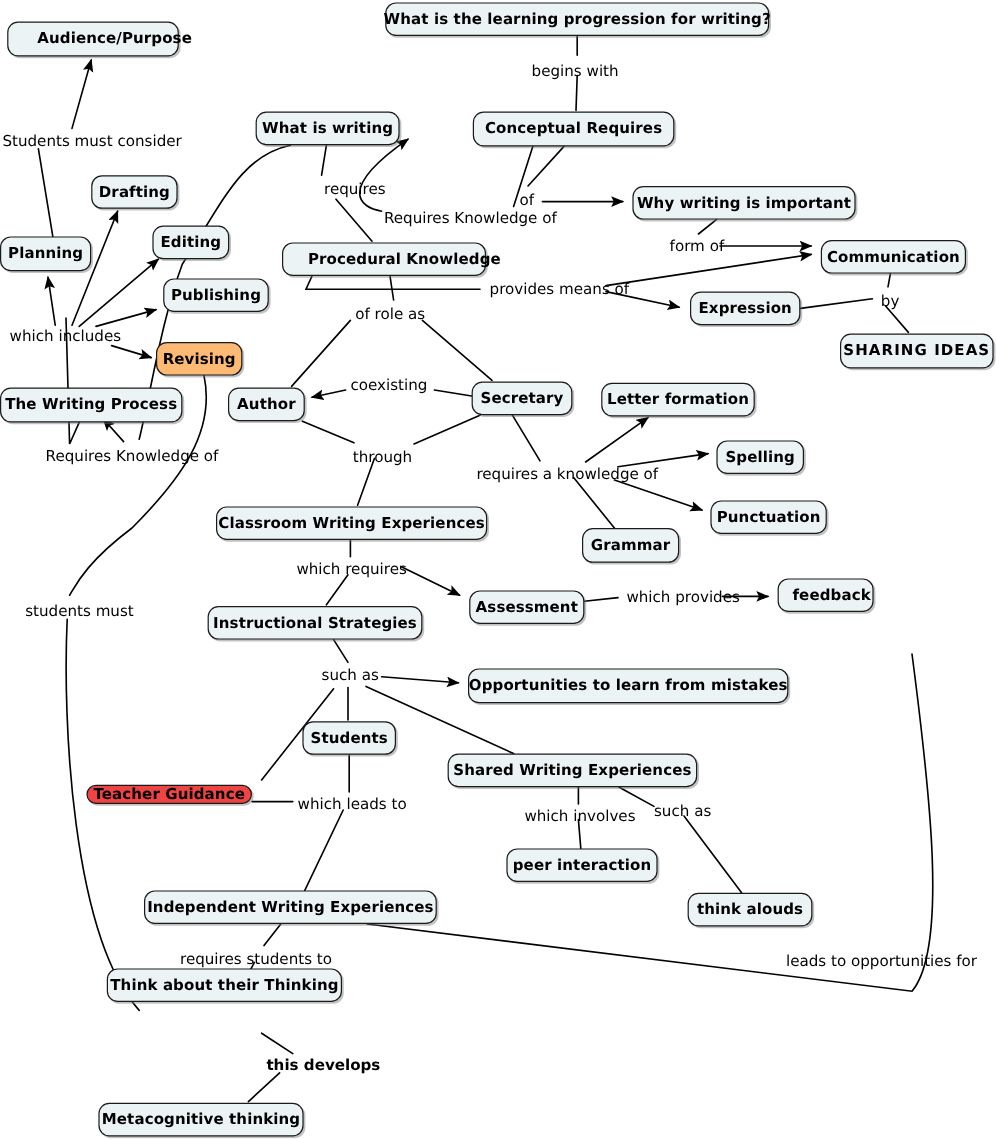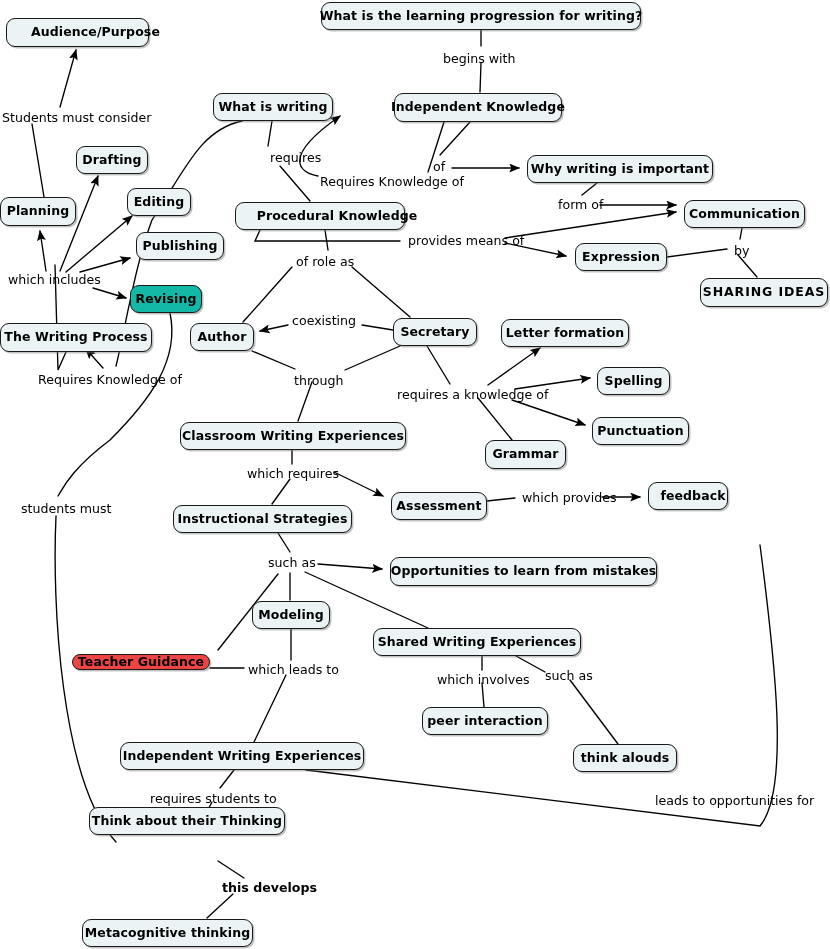--- a/index.html
+++ b/index.html
@@ -128,44 +128,44 @@
         <path d="M 233 894 L 207 918" fill="none" stroke="#000000" stroke-width="1.35" stroke-linecap="round"></path>
         <path d="M 170 313 C 180 360 150 400 110 440 C 70 470 62 490 58 496" fill="none" stroke="#000000" stroke-width="1.35" stroke-linecap="round"></path>
         <path d="M 56 516 C 52 600 60 780 116 842" fill="none" stroke="#000000" stroke-width="1.35" stroke-linecap="round"></path>
       </g>
   </svg>
 
   <div id="nodes-layer">
       <div class="node" style="left: 321px; top: 2px; width: 320px; height: 28px; background: rgb(236, 243, 244); border-color: rgb(26, 26, 26);">What is the learning progression for writing?</div>
       <div class="node" style="left: 6px; top: 18px; width: 143px; height: 29px; background: rgb(236, 243, 244); border-color: rgb(26, 26, 26); padding-left: 36px;">Audience/Purpose</div>
       <div class="node" style="left: 213px; top: 93px; width: 120px; height: 28px; background: rgb(236, 243, 244); border-color: rgb(26, 26, 26);">What is writing</div>
-      <div class="node" style="left: 394px; top: 93px; width: 168px; height: 29px; background: rgb(236, 243, 244); border-color: rgb(26, 26, 26);">Independent Knowledge</div>
+      <div class="node" style="left: 394px; top: 93px; width: 168px; height: 29px; background: rgb(236, 243, 244); border-color: rgb(26, 26, 26);">Conceptual Requires</div>
       <div class="node" style="left: 76px; top: 146px; width: 72px; height: 28px; background: rgb(236, 243, 244); border-color: rgb(26, 26, 26);">Drafting</div>
       <div class="node" style="left: 527px; top: 155px; width: 186px; height: 28px; background: rgb(236, 243, 244); border-color: rgb(26, 26, 26);">Why writing is important</div>
       <div class="node" style="left: 127px; top: 188px; width: 64px; height: 28px; background: rgb(236, 243, 244); border-color: rgb(26, 26, 26);">Editing</div>
       <div class="node" style="left: 0px; top: 197px; width: 76px; height: 29px; background: rgb(236, 243, 244); border-color: rgb(26, 26, 26);">Planning</div>
       <div class="node" style="left: 235px; top: 202px; width: 170px; height: 28px; background: rgb(236, 243, 244); border-color: rgb(26, 26, 26); padding-left: 34px;">Procedural Knowledge</div>
       <div class="node" style="left: 684px; top: 200px; width: 121px; height: 28px; background: rgb(236, 243, 244); border-color: rgb(26, 26, 26);">Communication</div>
       <div class="node" style="left: 136px; top: 232px; width: 88px; height: 28px; background: rgb(236, 243, 244); border-color: rgb(26, 26, 26);">Publishing</div>
       <div class="node" style="left: 575px; top: 243px; width: 92px; height: 28px; background: rgb(236, 243, 244); border-color: rgb(26, 26, 26);">Expression</div>
       <div class="node wide-ls" style="left: 700px; top: 278px; width: 128px; height: 29px; background: rgb(236, 243, 244); border-color: rgb(26, 26, 26);">SHARING IDEAS</div>
-      <div class="node" style="left: 130px; top: 285px; width: 72px; height: 28px; background: #14b8a6; border-color: rgb(26, 26, 26);">Revising</div>
+      <div class="node" style="left: 130px; top: 285px; width: 72px; height: 28px; background: #fdba74; border-color: rgb(26, 26, 26);">Revising</div>
       <div class="node" style="left: 393px; top: 318px; width: 84px; height: 28px; background: rgb(236, 243, 244); border-color: rgb(26, 26, 26);">Secretary</div>
       <div class="node" style="left: 501px; top: 319px; width: 128px; height: 28px; background: rgb(236, 243, 244); border-color: rgb(26, 26, 26);">Letter formation</div>
       <div class="node" style="left: 0px; top: 323px; width: 152px; height: 29px; background: rgb(236, 243, 244); border-color: rgb(26, 26, 26);">The Writing Process</div>
       <div class="node" style="left: 190px; top: 323px; width: 64px; height: 28px; background: rgb(236, 243, 244); border-color: rgb(26, 26, 26);">Author</div>
       <div class="node" style="left: 597px; top: 367px; width: 73px; height: 28px; background: rgb(236, 243, 244); border-color: rgb(26, 26, 26);">Spelling</div>
       <div class="node" style="left: 592px; top: 417px; width: 97px; height: 28px; background: rgb(236, 243, 244); border-color: rgb(26, 26, 26);">Punctuation</div>
       <div class="node" style="left: 180px; top: 422px; width: 226px; height: 28px; background: rgb(236, 243, 244); border-color: rgb(26, 26, 26);">Classroom Writing Experiences</div>
       <div class="node" style="left: 485px; top: 440px; width: 81px; height: 29px; background: rgb(236, 243, 244); border-color: rgb(26, 26, 26);">Grammar</div>
       <div class="node" style="left: 391px; top: 492px; width: 96px; height: 28px; background: rgb(236, 243, 244); border-color: rgb(26, 26, 26);">Assessment</div>
       <div class="node" style="left: 648px; top: 482px; width: 80px; height: 28px; background: rgb(236, 243, 244); border-color: rgb(26, 26, 26); padding-left: 10px;">feedback</div>
       <div class="node" style="left: 173px; top: 505px; width: 179px; height: 28px; background: rgb(236, 243, 244); border-color: rgb(26, 26, 26);">Instructional Strategies</div>
       <div class="node" style="left: 390px; top: 557px; width: 267px; height: 29px; background: rgb(236, 243, 244); border-color: rgb(26, 26, 26);">Opportunities to learn from mistakes</div>
-      <div class="node" style="left: 252px; top: 601px; width: 78px; height: 28px; background: rgb(236, 243, 244); border-color: rgb(26, 26, 26);">Modeling</div>
+      <div class="node" style="left: 252px; top: 601px; width: 78px; height: 28px; background: rgb(236, 243, 244); border-color: rgb(26, 26, 26);">Students</div>
       <div class="node" style="left: 373px; top: 628px; width: 208px; height: 28px; background: rgb(236, 243, 244); border-color: rgb(26, 26, 26);">Shared Writing Experiences</div>
       <div class="node" style="left: 72px; top: 654px; width: 138px; height: 16px; background: #ef4444; border-color: rgb(26, 26, 26);">Teacher Guidance</div>
       <div class="node" style="left: 422px; top: 707px; width: 126px; height: 28px; background: rgb(236, 243, 244); border-color: rgb(26, 26, 26);">peer interaction</div>
       <div class="node" style="left: 573px; top: 744px; width: 104px; height: 28px; background: rgb(236, 243, 244); border-color: rgb(26, 26, 26);">think alouds</div>
       <div class="node" style="left: 120px; top: 742px; width: 244px; height: 28px; background: rgb(236, 243, 244); border-color: rgb(26, 26, 26);">Independent Writing Experiences</div>
       <div class="node" style="left: 89px; top: 807px; width: 196px; height: 28px; background: rgb(236, 243, 244); border-color: rgb(26, 26, 26);">Think about their Thinking</div>
       <div class="node" style="left: 82px; top: 919px; width: 171px; height: 28px; background: rgb(236, 243, 244); border-color: rgb(26, 26, 26);">Metacognitive thinking</div>
     </div>
   <div id="labels-layer">
       <div class="edge-label" style="left: 443px; top: 53px;">begins with</div>

